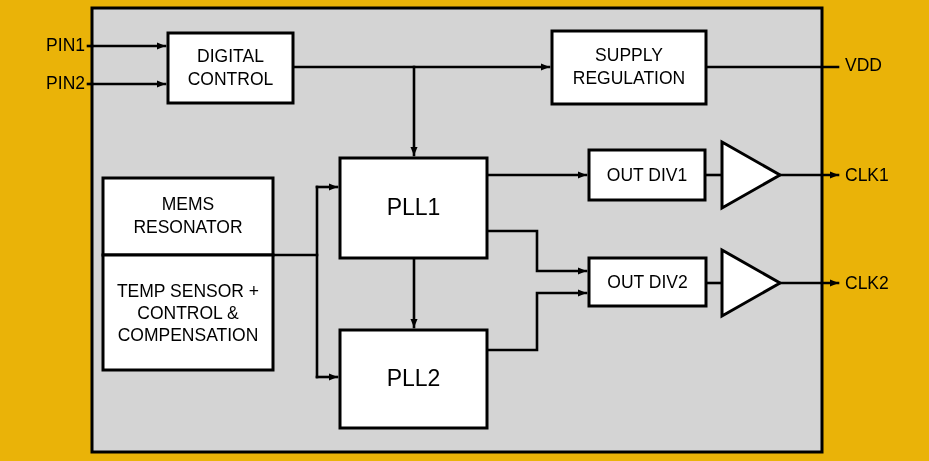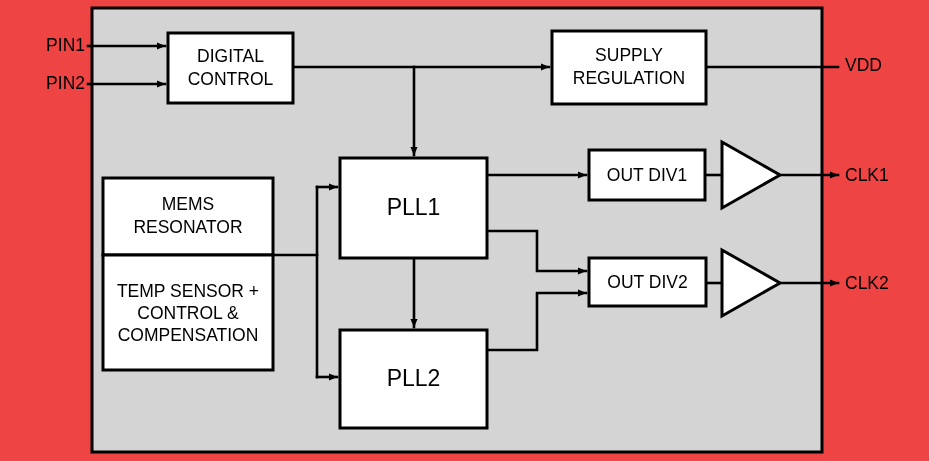--- a/index.html
+++ b/index.html
@@ -4,21 +4,21 @@
 <style>
   html, body {
     margin: 0;
     padding: 0;
     background: #ffffff;
   }
   #root {
     position: relative;
     width: 929px;
     height: 461px;
-    background: #ef4444;
+    background: #eab308;
     font-family: "Liberation Sans", sans-serif;
     overflow: hidden;
   }
   #diagram-svg {
     position: absolute;
     left: 0;
     top: 0;
     width: 929px;
     height: 461px;
   }

